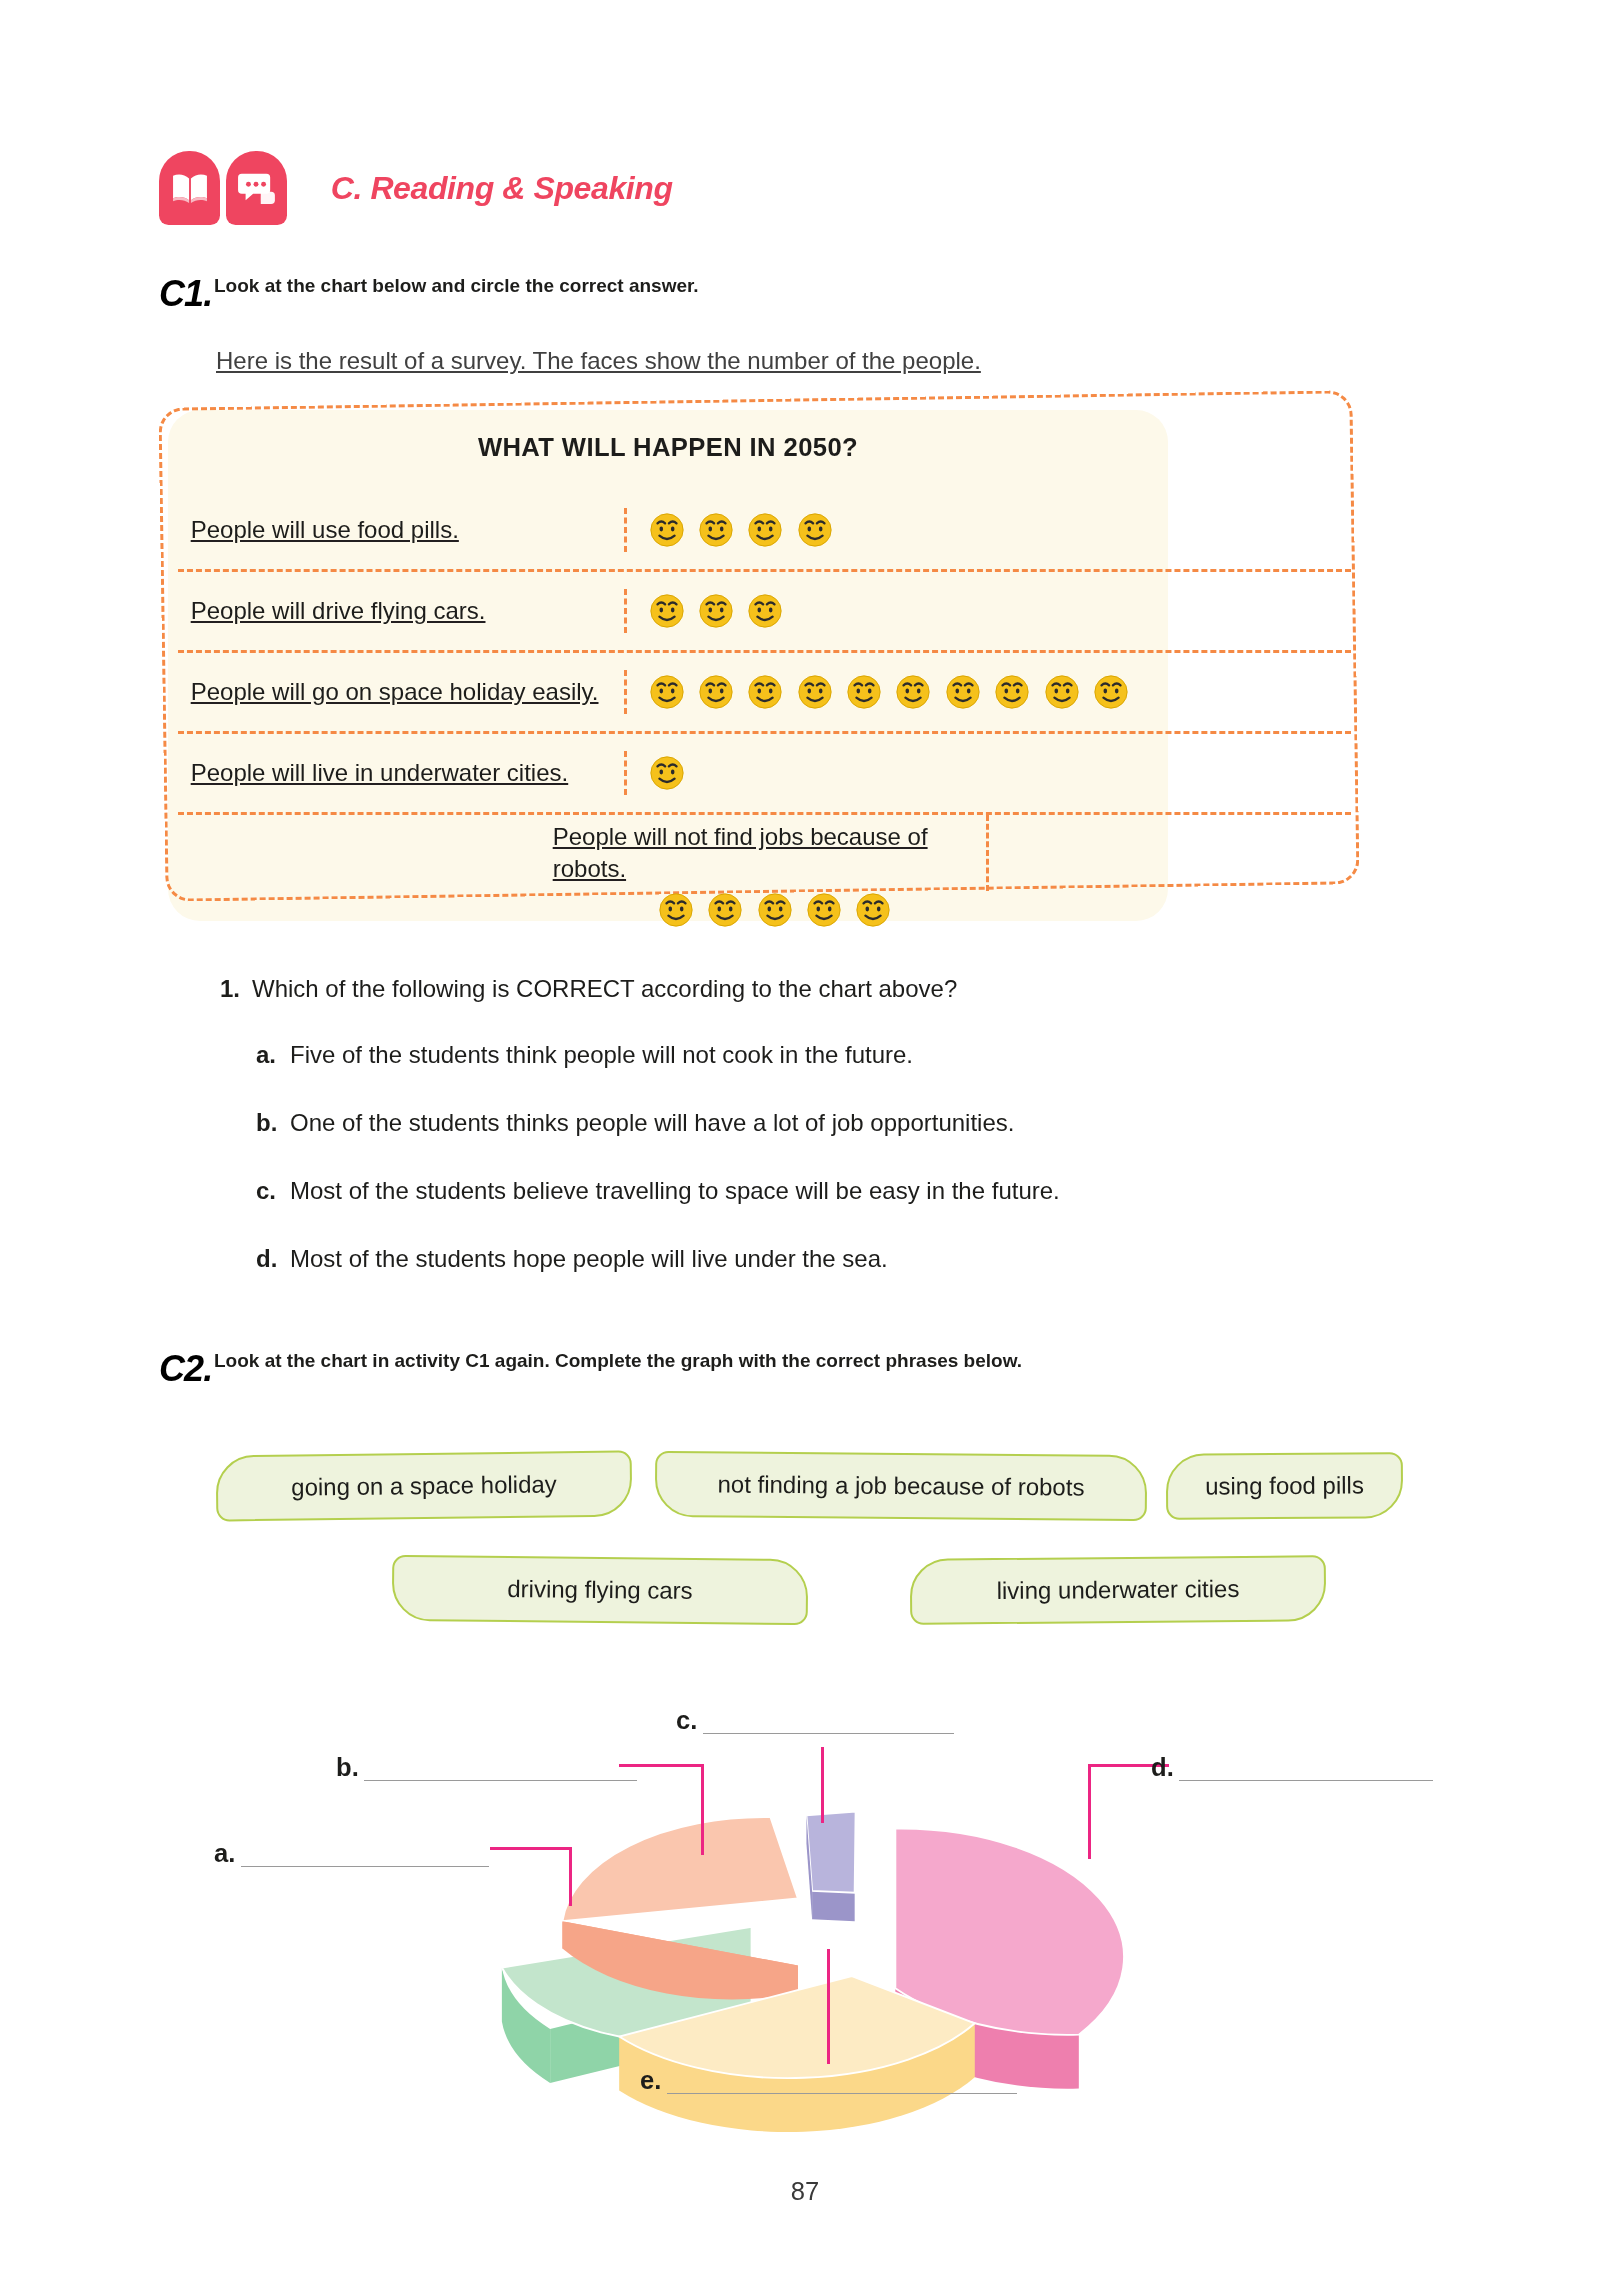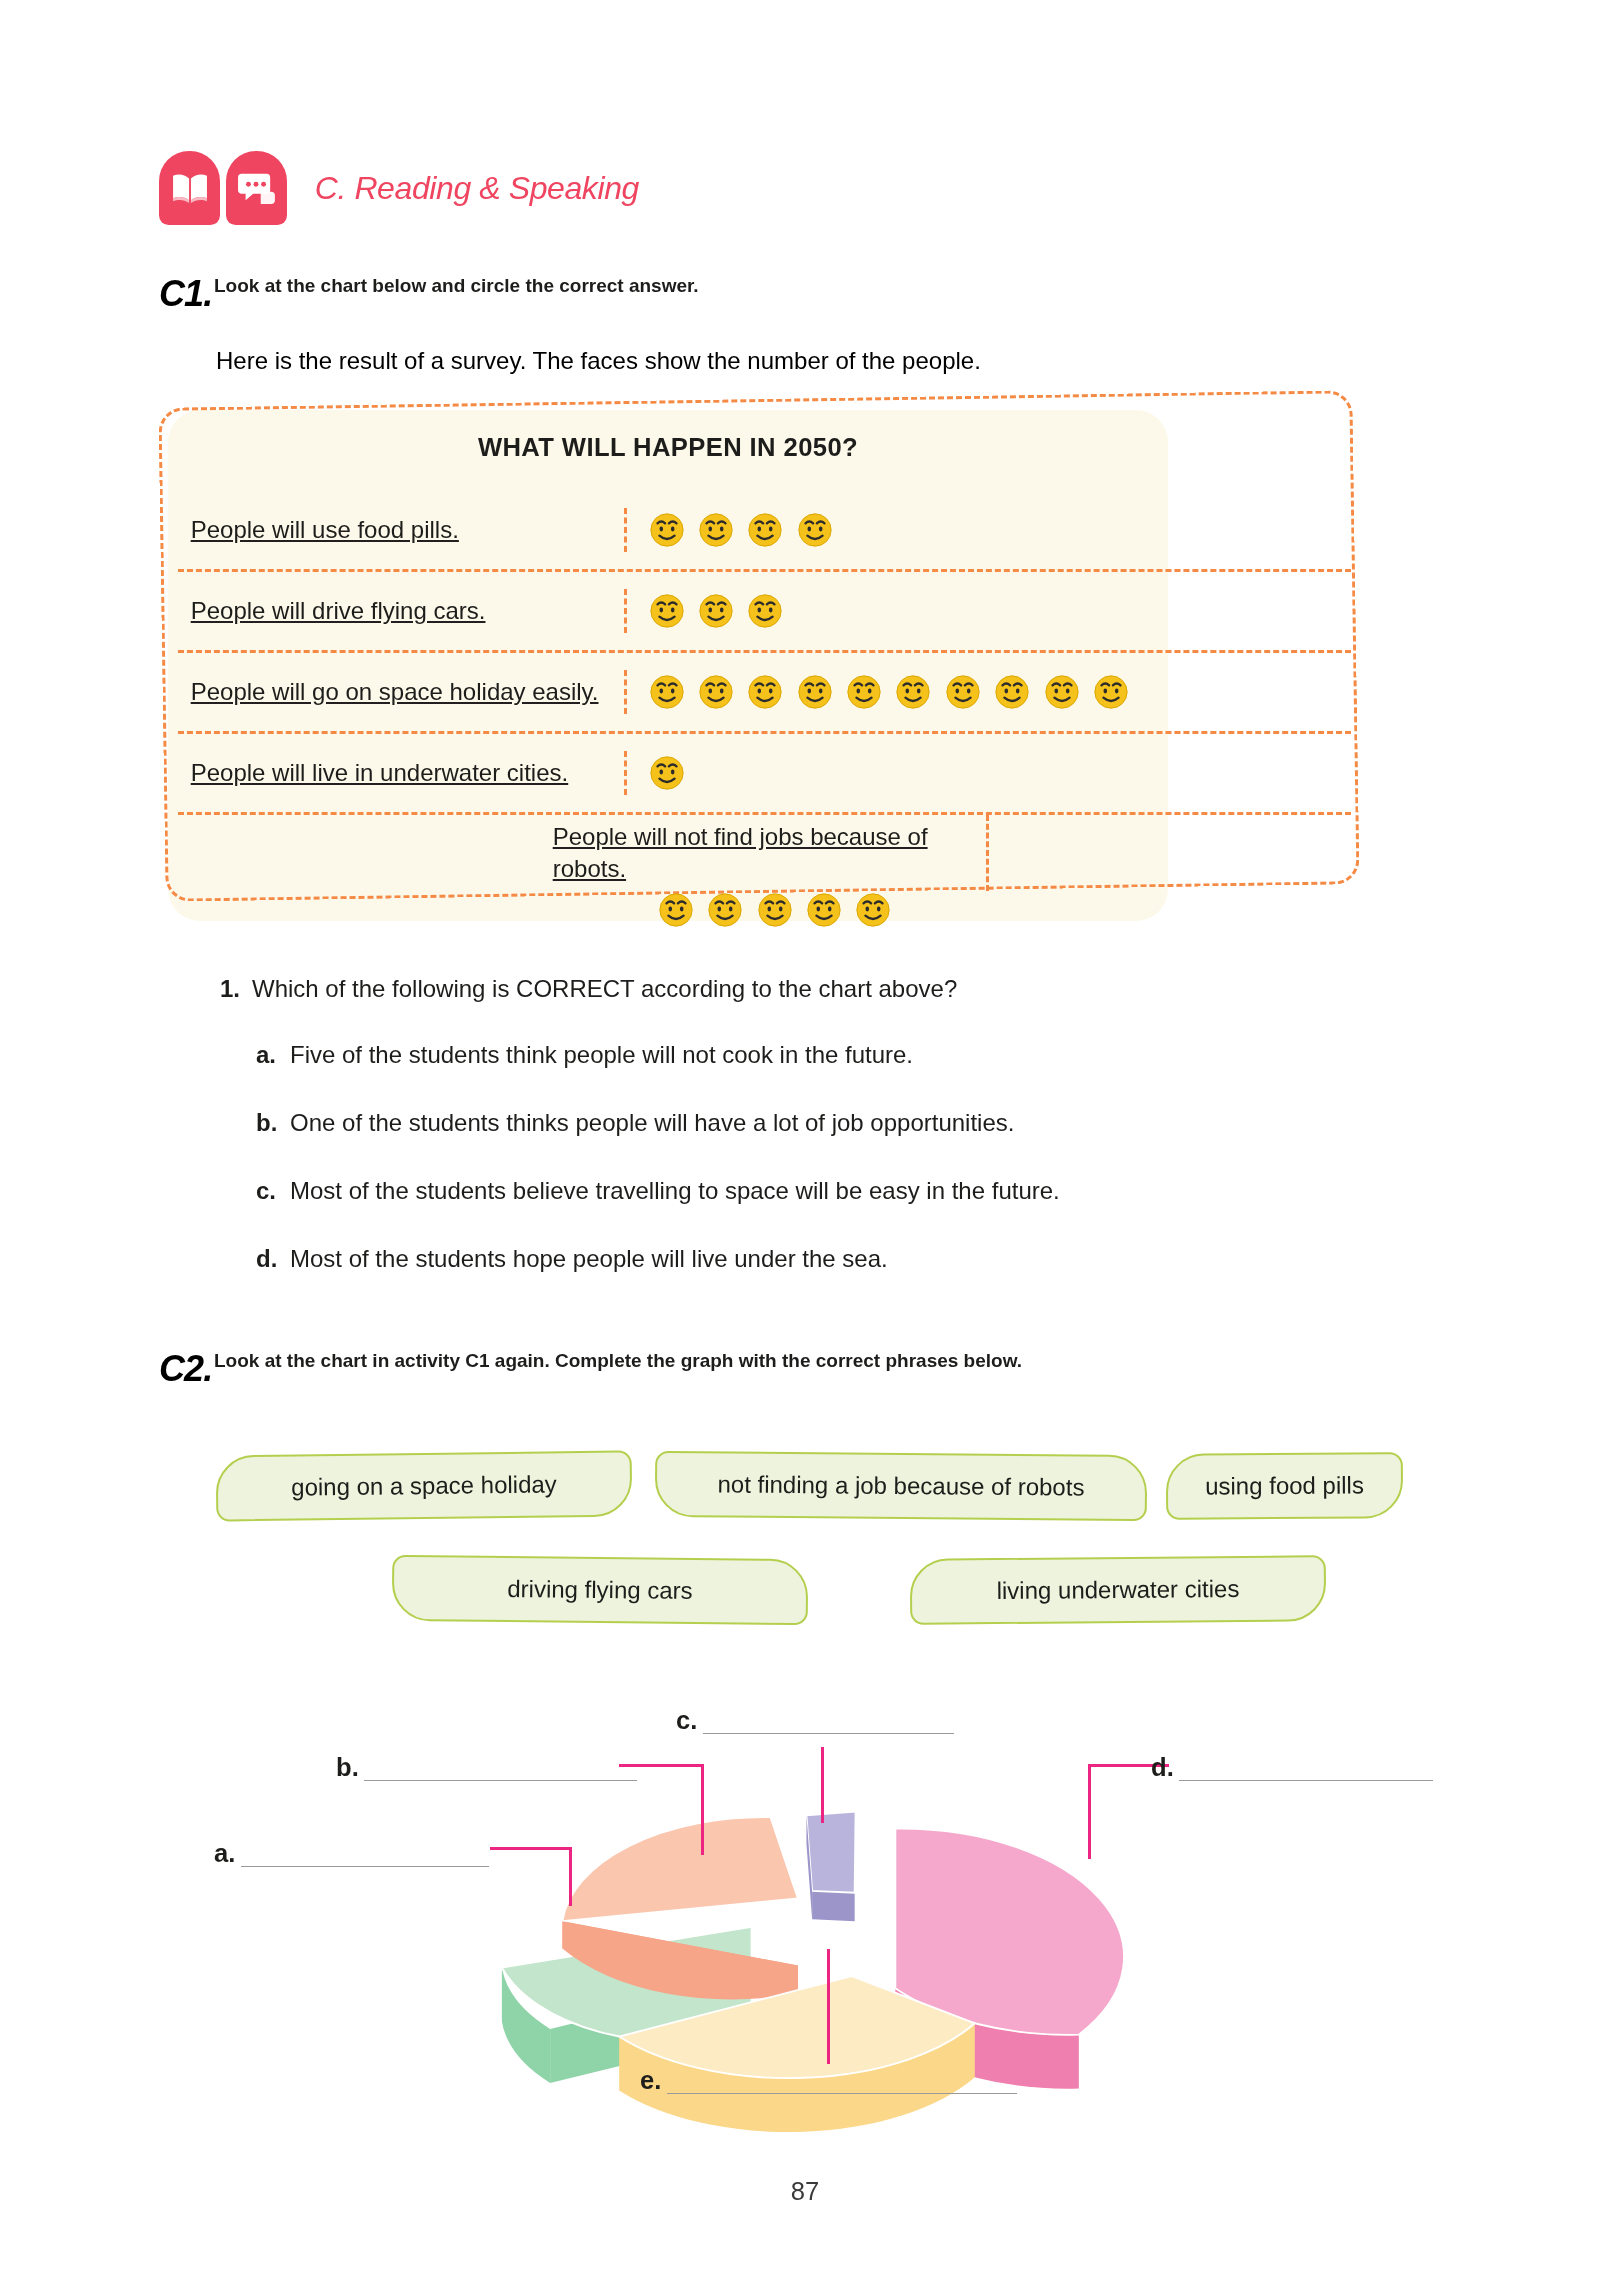--- a/index.html
+++ b/index.html
@@ -8,34 +8,34 @@
     font-family:"Liberation Sans",sans-serif;color:#231f20;
   }
   .page{position:absolute;inset:0;}
 
   
   .hdr{position:absolute;left:159px;top:151px;display:flex;align-items:center;gap:0px;}
   .badge{width:61px;height:74px;background:#ef4560;border-radius:30px 30px 9.5px 9.5px;
          display:flex;align-items:center;justify-content:center;}
   .badge.b2{margin-left:5.7px;}
   .badge svg{display:block;}
-  .hdr-title{margin-left:28px;font-size:32px;font-weight:normal;font-style:italic;
+  .hdr-title{margin-left:44px;font-size:32px;font-weight:bold;font-style:italic;
              color:#ef4560;letter-spacing:-0.4px;white-space:nowrap;}
 
   
   .act{position:absolute;display:flex;align-items:flex-start;}
   .act-num{color:#000000;font-size:36px;font-weight:bold;font-style:italic;
            letter-spacing:-0.9px;width:55px;flex:none;}
   .act-txt{font-size:19px;font-weight:bold;color:#1d1d1b;line-height:1.35;}
 
   #c1{left:159px;top:273px;width:1306px;}
   #c2{left:159px;top:1348px;width:1155px;}
   #c2 .act-txt{max-width:1117px;}
 
-  .intro{position:absolute;left:216px;top:347px;font-size:24px;color:#000000;}
+  .intro{position:absolute;left:216px;top:347px;font-size:24px;color:#404040;text-decoration:underline;}
 
   
   .card-wrap{position:absolute;left:168px;top:410px;width:1000px;height:511px;}
   .card-bg{position:absolute;inset:0;background:#fdf9ea;border-radius:32px;}
   .card-dash{position:absolute;left:-5.7px;top:-11.4px;width:1194px;height:494px;
              border:3.8px dashed #f58a45;border-radius:24.6px;
              transform:rotate(-0.85deg);box-sizing:border-box;}
   .card-title{position:absolute;left:0;right:0;top:23px;text-align:center;
               font-size:25.6px;font-weight:bold;letter-spacing:0.4px;color:#1d1d1b;}
 

